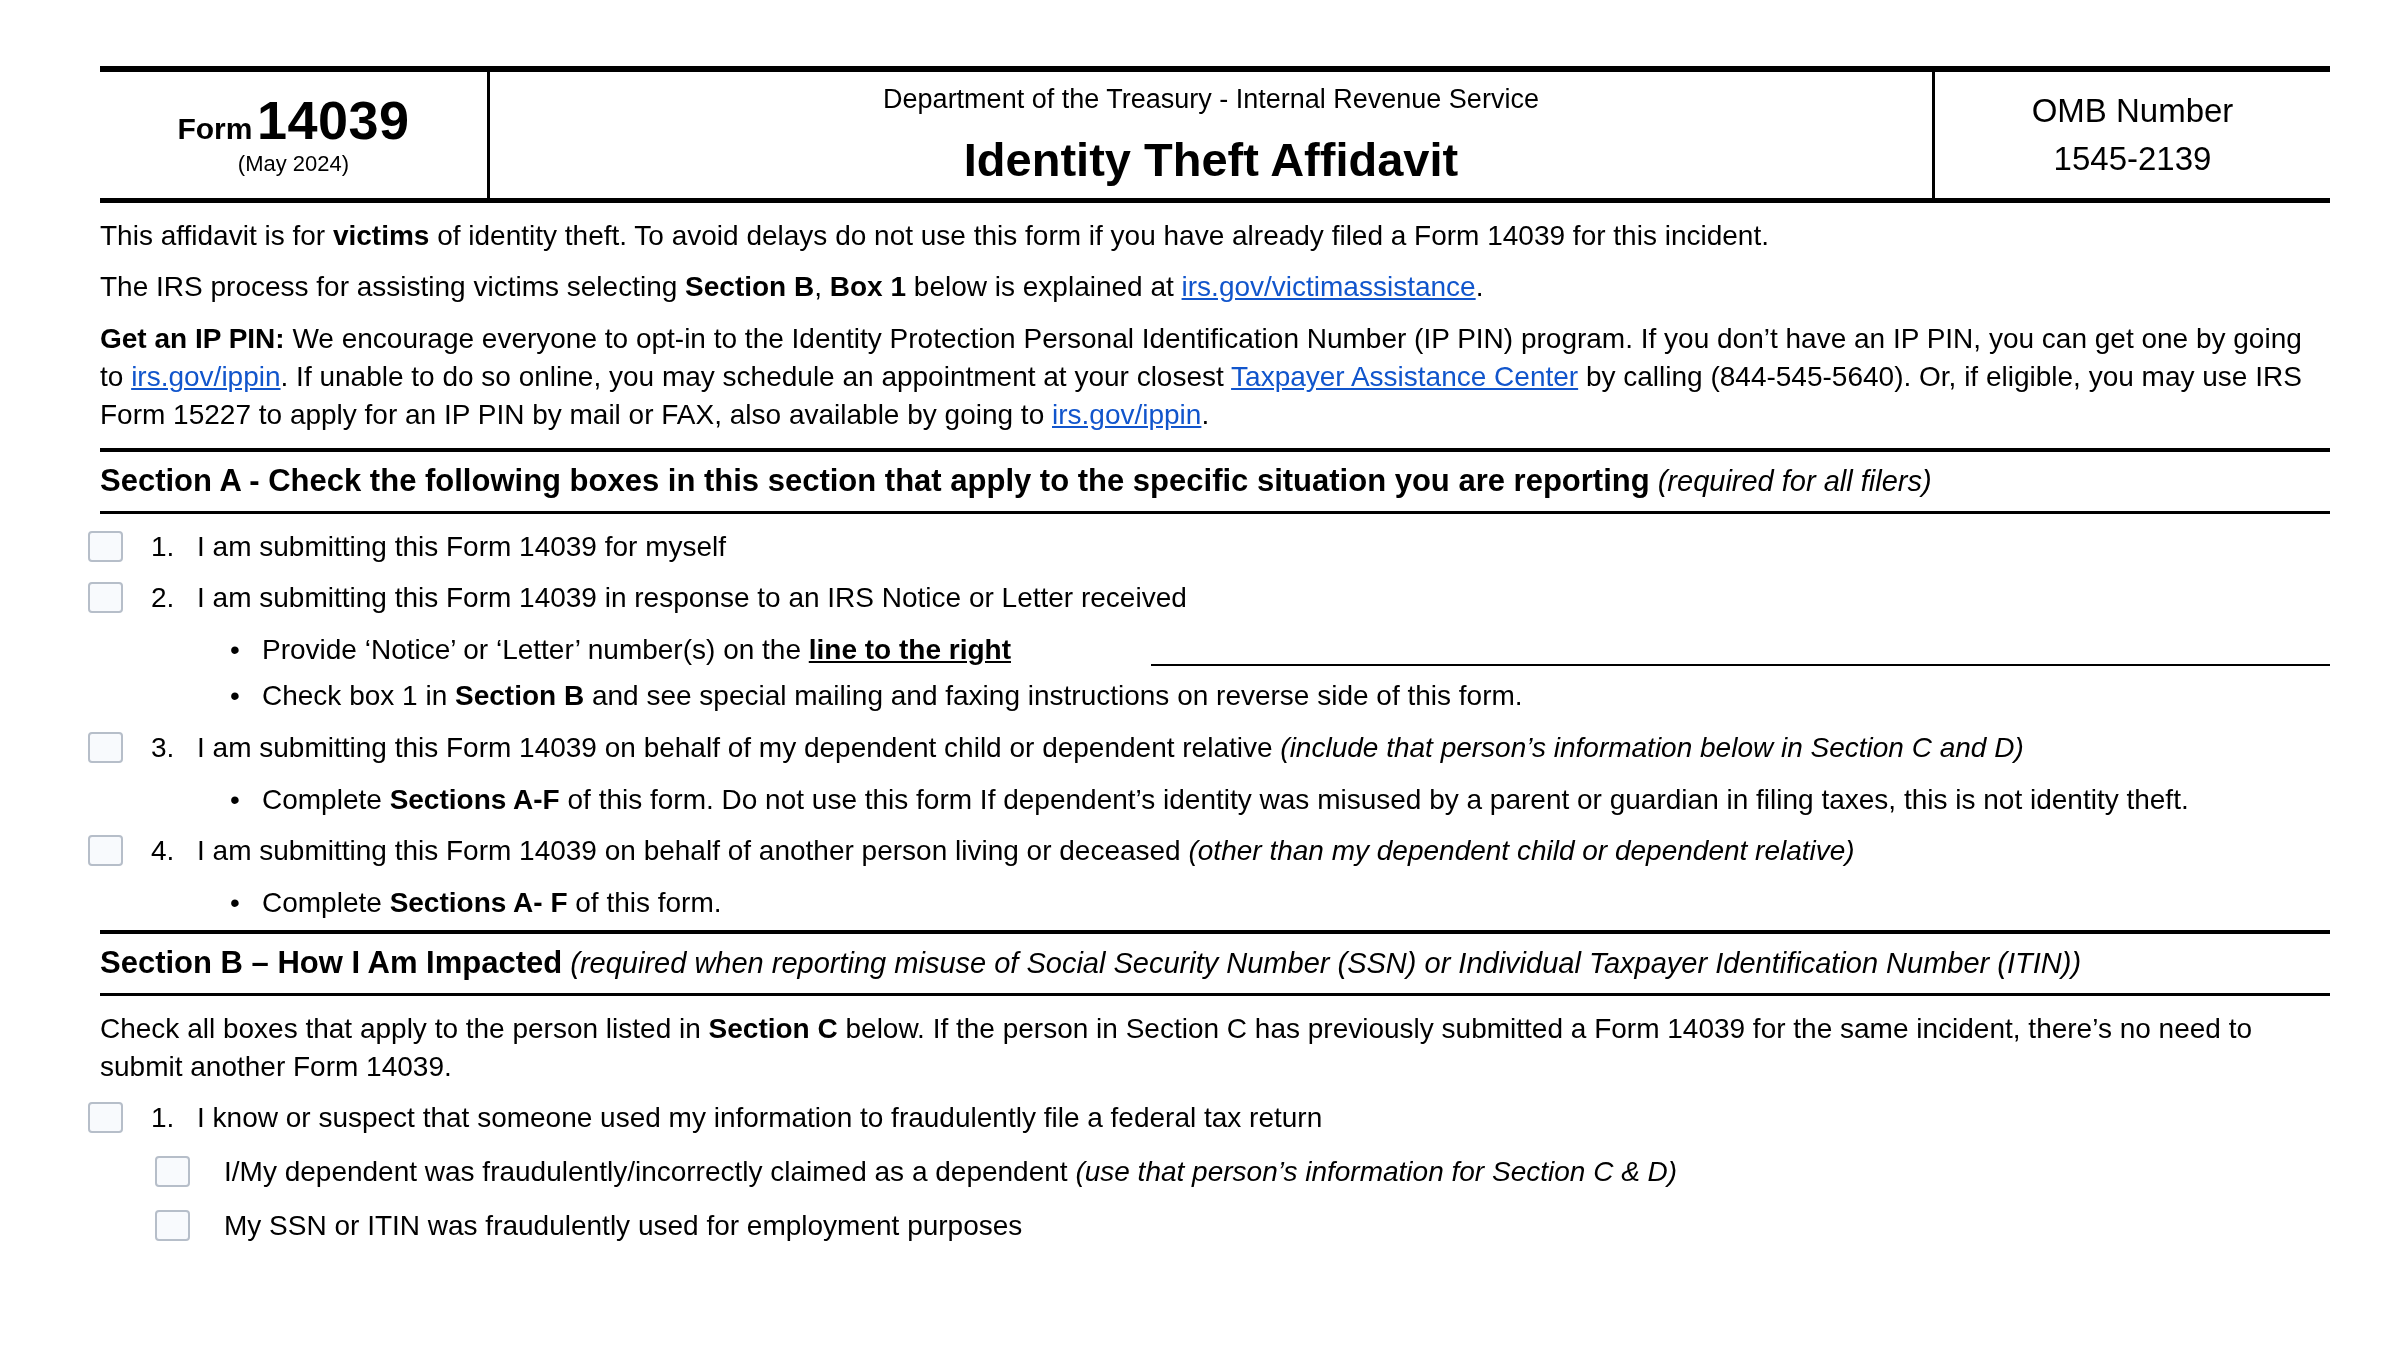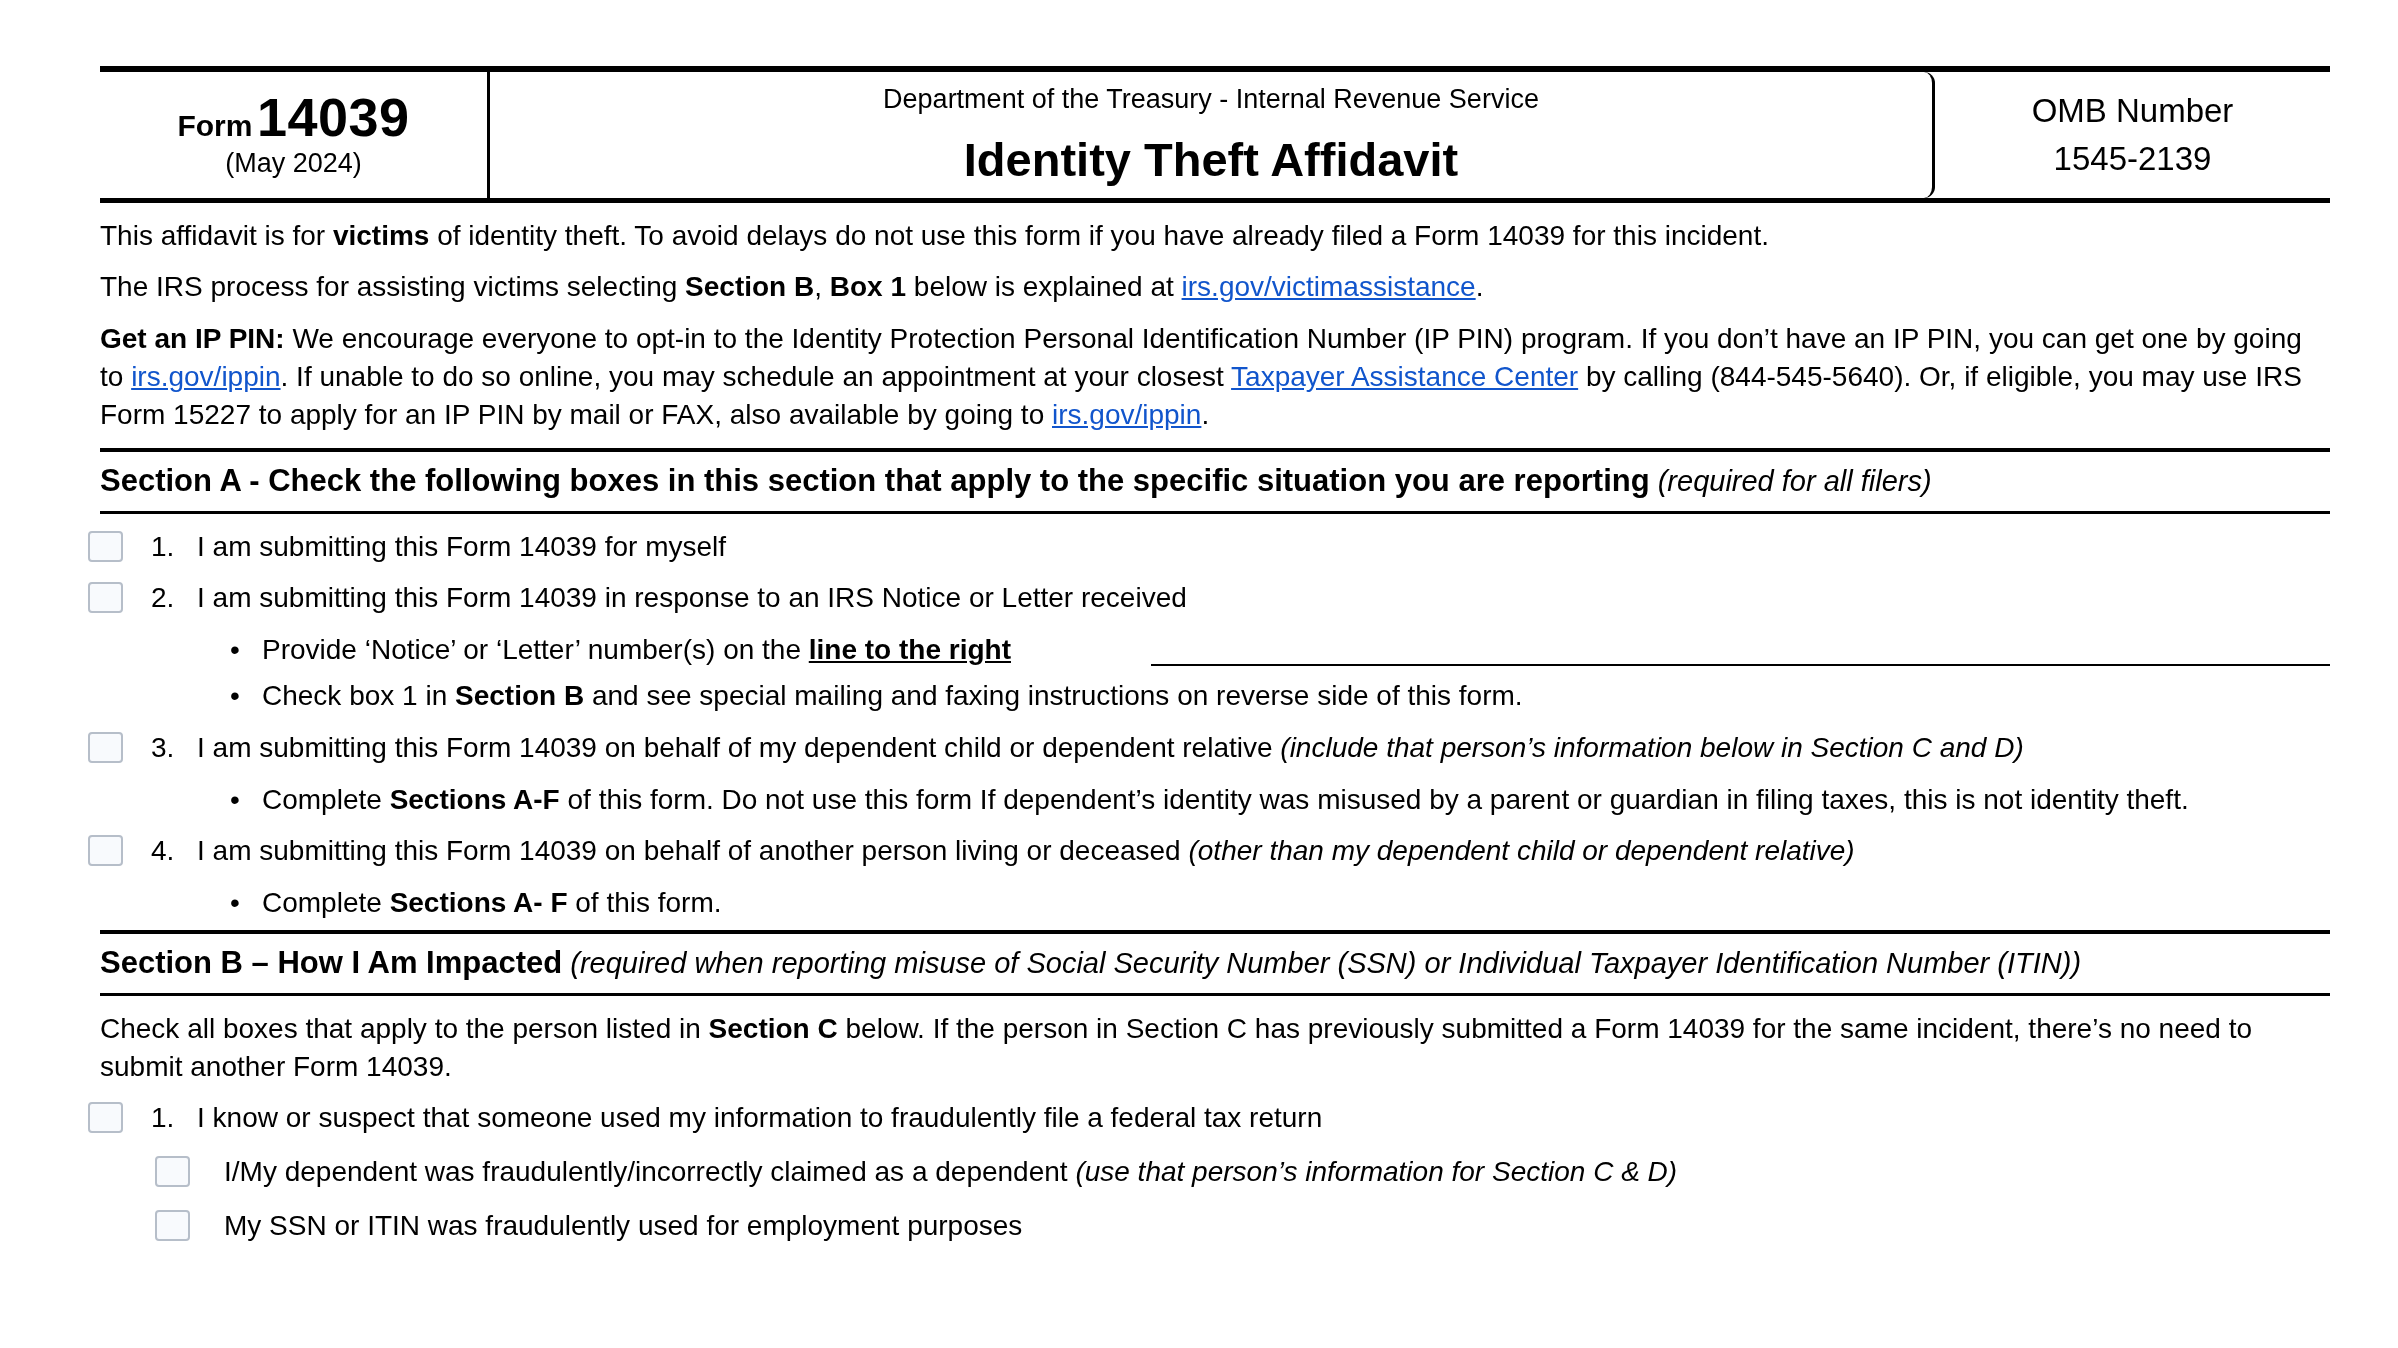--- a/index.html
+++ b/index.html
@@ -19,25 +19,25 @@
   }
   .hcell { padding: 12px 10px; }
   .hcell.left {
     width: 390px; text-align: center;
     border-right: 3px solid #000;
     display: flex; flex-direction: column; justify-content: center;
   }
   .form-line { line-height: 1; }
   .form-word { font-weight: bold; font-size: 30px; }
   .form-num  { font-weight: bold; font-size: 54px; letter-spacing: 0.5px; }
-  .form-rev  { font-size: 27px; margin-top: 4px; }
+  .form-rev  { font-size: 22px; margin-top: 4px; }
   .hcell.center {
     flex: 1; text-align: center;
     border-right: 3px solid #000;
-    display: flex; flex-direction: column; justify-content: center; border-radius: 11px;
+    display: flex; flex-direction: column; justify-content: center;
   }
   .dept  { font-size: 27px; }
   .title { font-size: 47px; font-weight: bold; margin-top: 19px; line-height: 1.1; }
   .hcell.right {
     width: 395px; text-align: center; font-size: 33px; line-height: 1.45;
     display: flex; flex-direction: column; justify-content: center;
   }
 
   
   .para { font-size: 28px; line-height: 1.35; margin: 14px 0; }

